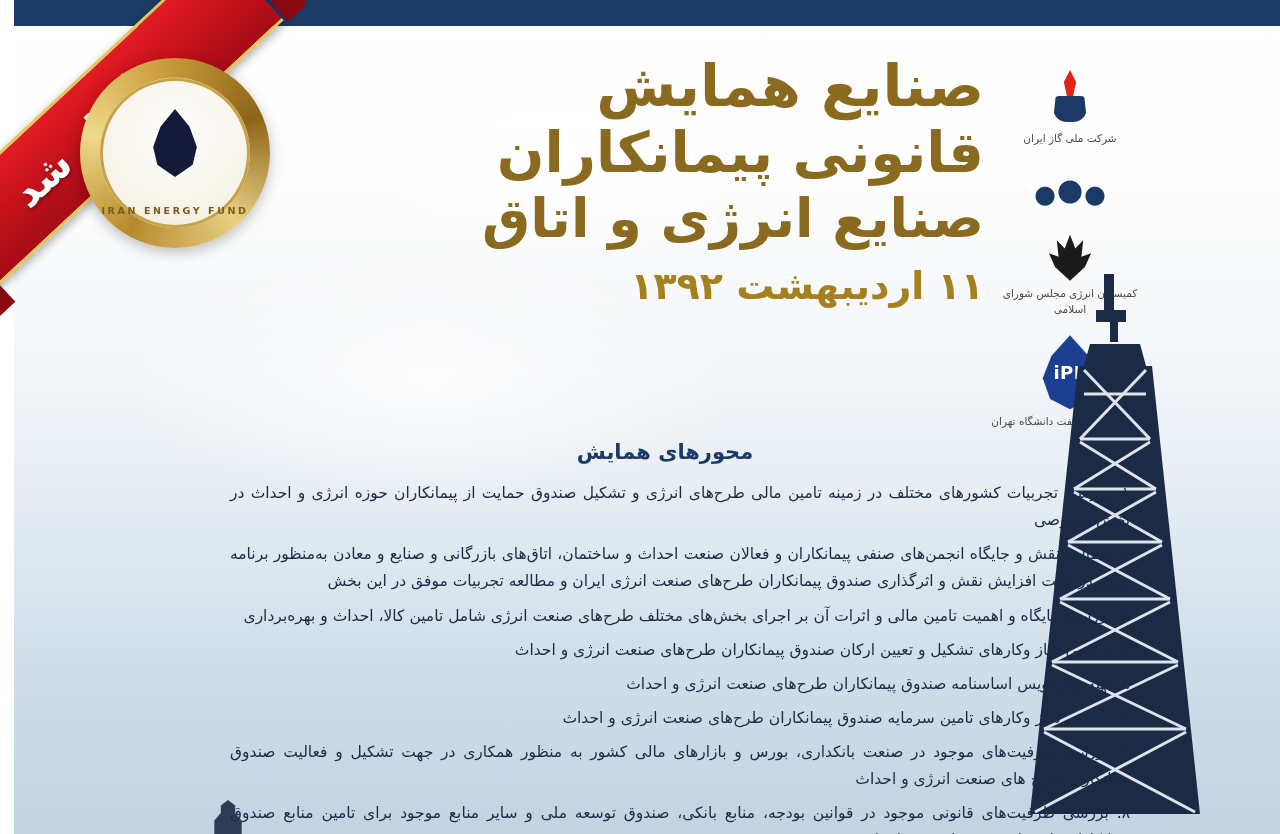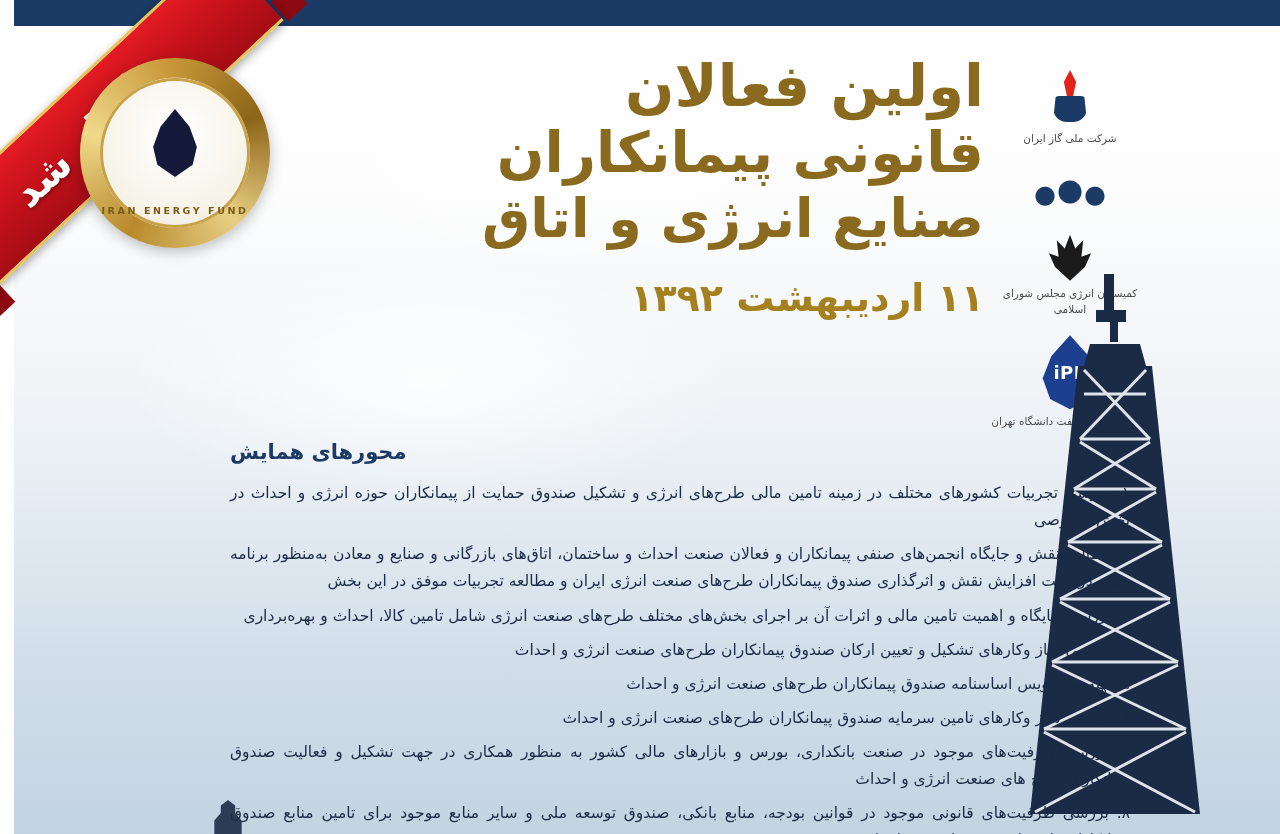--- a/index.html
+++ b/index.html
@@ -58,21 +58,21 @@
     position:absolute;top:52px;right:296px;width:640px;text-align:right;direction:rtl;
   }
   .title-line{
     color:#8a6a1f;font-weight:bold;line-height:1.18;
     font-size:58px;letter-spacing:-1px;
     text-shadow:0 1px 0 rgba(255,255,255,0.6);
   }
   .title-line.l2{font-size:56px;}
   .title-line.l3{font-size:54px;}
   .date-line{
-    margin-top:26px;color:#a4801f;font-weight:bold;font-size:38px;
+    margin-top:14px;color:#a4801f;font-weight:bold;font-size:38px;
   }
 
   
   .fund-logo{
     position:absolute;top:58px;left:80px;width:190px;height:190px;
     border-radius:50%;
     background:
       radial-gradient(circle at 50% 45%, #ffffff 0 46%, rgba(255,255,255,0) 47%),
       conic-gradient(from 210deg,#b8892c,#f0d98a,#c99a3b,#8d6518,#e8cf84,#b8892c);
     box-shadow:0 4px 14px rgba(0,0,0,0.25);
@@ -143,21 +143,21 @@
     pointer-events:none;
   }
   .derrick svg{display:block;}
 
   
   .topics{
     position:absolute;top:440px;right:150px;width:900px;direction:rtl;text-align:right;
   }
   .topics-title{
     color:#1b3a66;font-weight:bold;font-size:21px;margin-bottom:16px;
-    text-align:left;padding-right:30px;
+    text-align:center;padding-right:30px;
   }
   .topic{
     color:#1b2b45;font-size:15.5px;line-height:1.75;margin-bottom:7px;
     text-align:justify;
   }
   .bottom-figure{
     position:absolute;bottom:0;left:210px;width:36px;height:34px;
     background:#1b2b45;
     clip-path:polygon(50% 0,70% 16%,70% 38%,88% 60%,88% 100%,12% 100%,12% 60%,30% 38%,30% 16%);
     opacity:.9;
@@ -183,21 +183,21 @@
   </div>
 
   <div class="fund-logo">
     <div class="fund-inner">
       <div class="drop"></div>
       <div class="fund-ring-text">IRAN  ENERGY  FUND</div>
     </div>
   </div>
 
   <div class="title-block">
-    <div class="title-line l1">اولین فعالان</div>
+    <div class="title-line l1">صنایع همایش</div>
     <div class="title-line l2">قانونی پیمانکاران</div>
     <div class="title-line l3">صنایع انرژی و اتاق</div>
     <div class="date-line">۱۱ اردیبهشت ۱۳۹۲</div>
   </div>
 
   <div class="sponsors">
     <div class="sp">
       <div class="sp-mark">
           <div class="flame"></div>
         </div>

